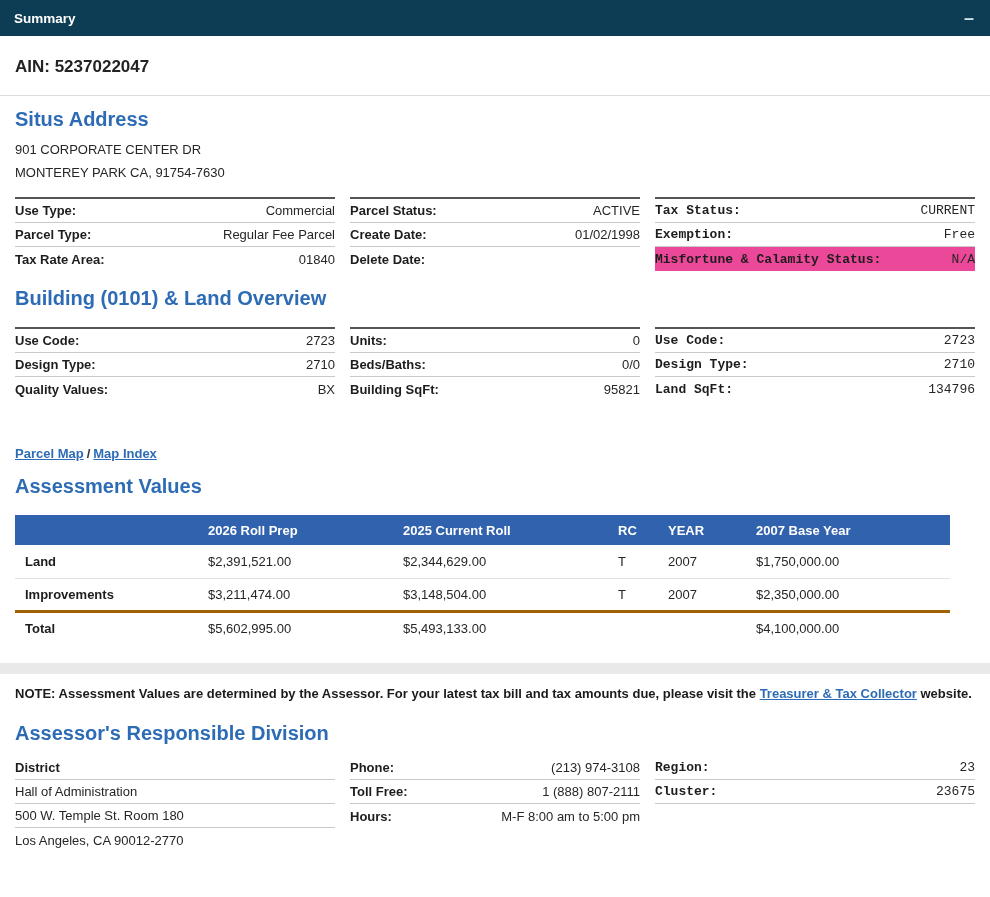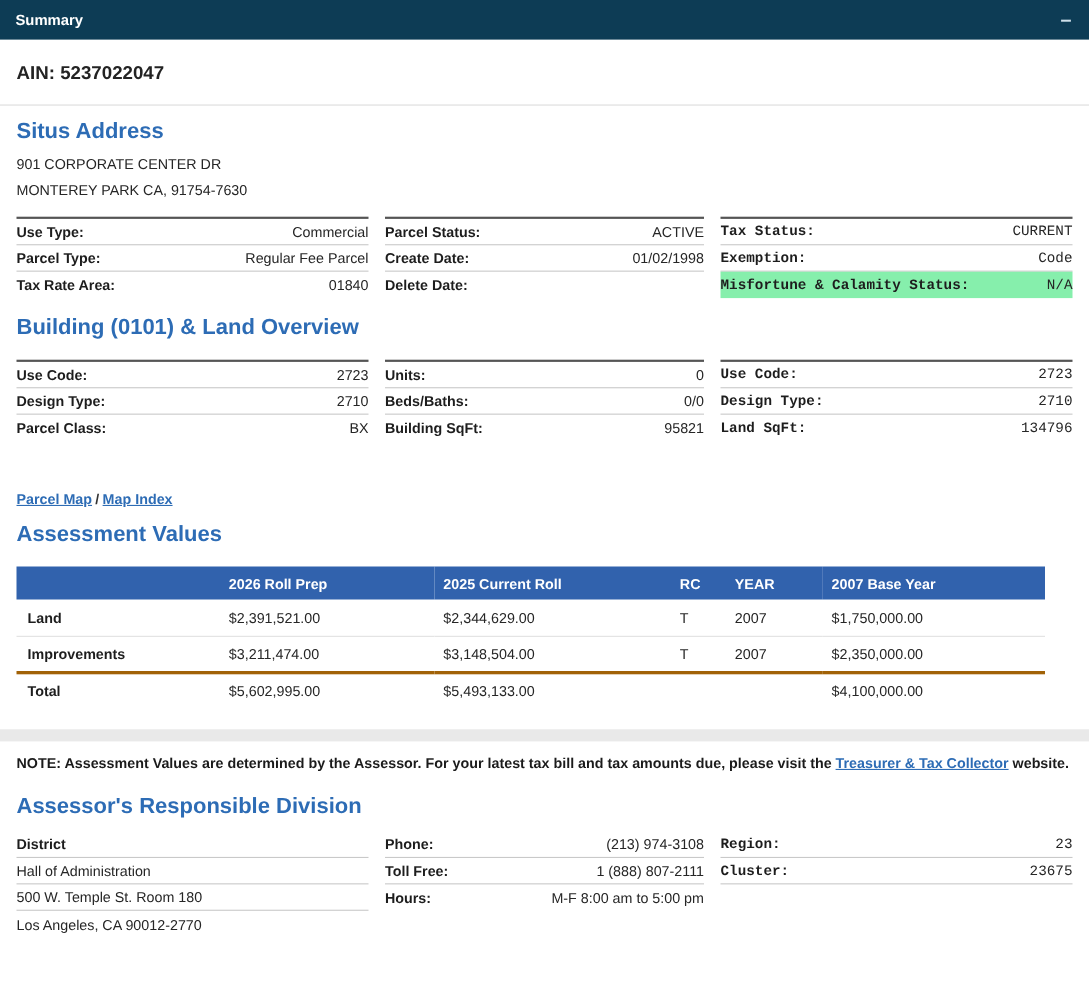--- a/index.html
+++ b/index.html
@@ -40,21 +40,21 @@
   .col-b { width: 290px; }
   .col-c { width: 320px; font-family: Liberation Mono, monospace; }
   .bordered-top { border-top: 2px solid #555555; }
   .kv-row {
     display: flex; justify-content: space-between; align-items: center;
     height: 24px; font-size: 13px; border-bottom: 1px solid #c9c9c9;
   }
   .kv-row.no-border { border-bottom: none; }
   .kv-label { font-weight: bold; color: #1d1d1d; white-space: nowrap; }
   .kv-value { color: #262626; white-space: nowrap; }
-  .kv-row.highlight { background: #86efac; }
+  .kv-row.highlight { background: #ec4899; }
   .plain-row {
     display: flex; align-items: center; height: 24px; font-size: 13px;
     border-bottom: 1px solid #c9c9c9; color: #262626;
   }
   .plain-row.no-border { border-bottom: none; }
 
   
   .map-links { margin-top: 45px; font-size: 13px; font-weight: bold; }
   .map-links a { color: #2d6cb5; text-decoration: underline; cursor: pointer; }
   .link-sep { color: #333333; padding: 0 3px; }
@@ -127,21 +127,21 @@
         <span class="kv-value"></span>
       </div>
     </div>
     <div class="col-c bordered-top">
       <div class="kv-row">
         <span class="kv-label">Tax Status:</span>
         <span class="kv-value">CURRENT</span>
       </div>
       <div class="kv-row">
         <span class="kv-label">Exemption:</span>
-        <span class="kv-value">Code</span>
+        <span class="kv-value">Free</span>
       </div>
       <div class="kv-row no-border highlight">
         <span class="kv-label">Misfortune &amp; Calamity Status:</span>
         <span class="kv-value">N/A</span>
       </div>
     </div>
   </div>
 
   <h2 class="section-heading h-building">Building (0101) &amp; Land Overview</h2>
 
@@ -149,21 +149,21 @@
     <div class="col-a bordered-top">
       <div class="kv-row">
         <span class="kv-label">Use Code:</span>
         <span class="kv-value">2723</span>
       </div>
       <div class="kv-row">
         <span class="kv-label">Design Type:</span>
         <span class="kv-value">2710</span>
       </div>
       <div class="kv-row no-border">
-        <span class="kv-label">Parcel Class:</span>
+        <span class="kv-label">Quality Values:</span>
         <span class="kv-value">BX</span>
       </div>
     </div>
     <div class="col-b bordered-top">
       <div class="kv-row">
         <span class="kv-label">Units:</span>
         <span class="kv-value">0</span>
       </div>
       <div class="kv-row">
         <span class="kv-label">Beds/Baths:</span>

